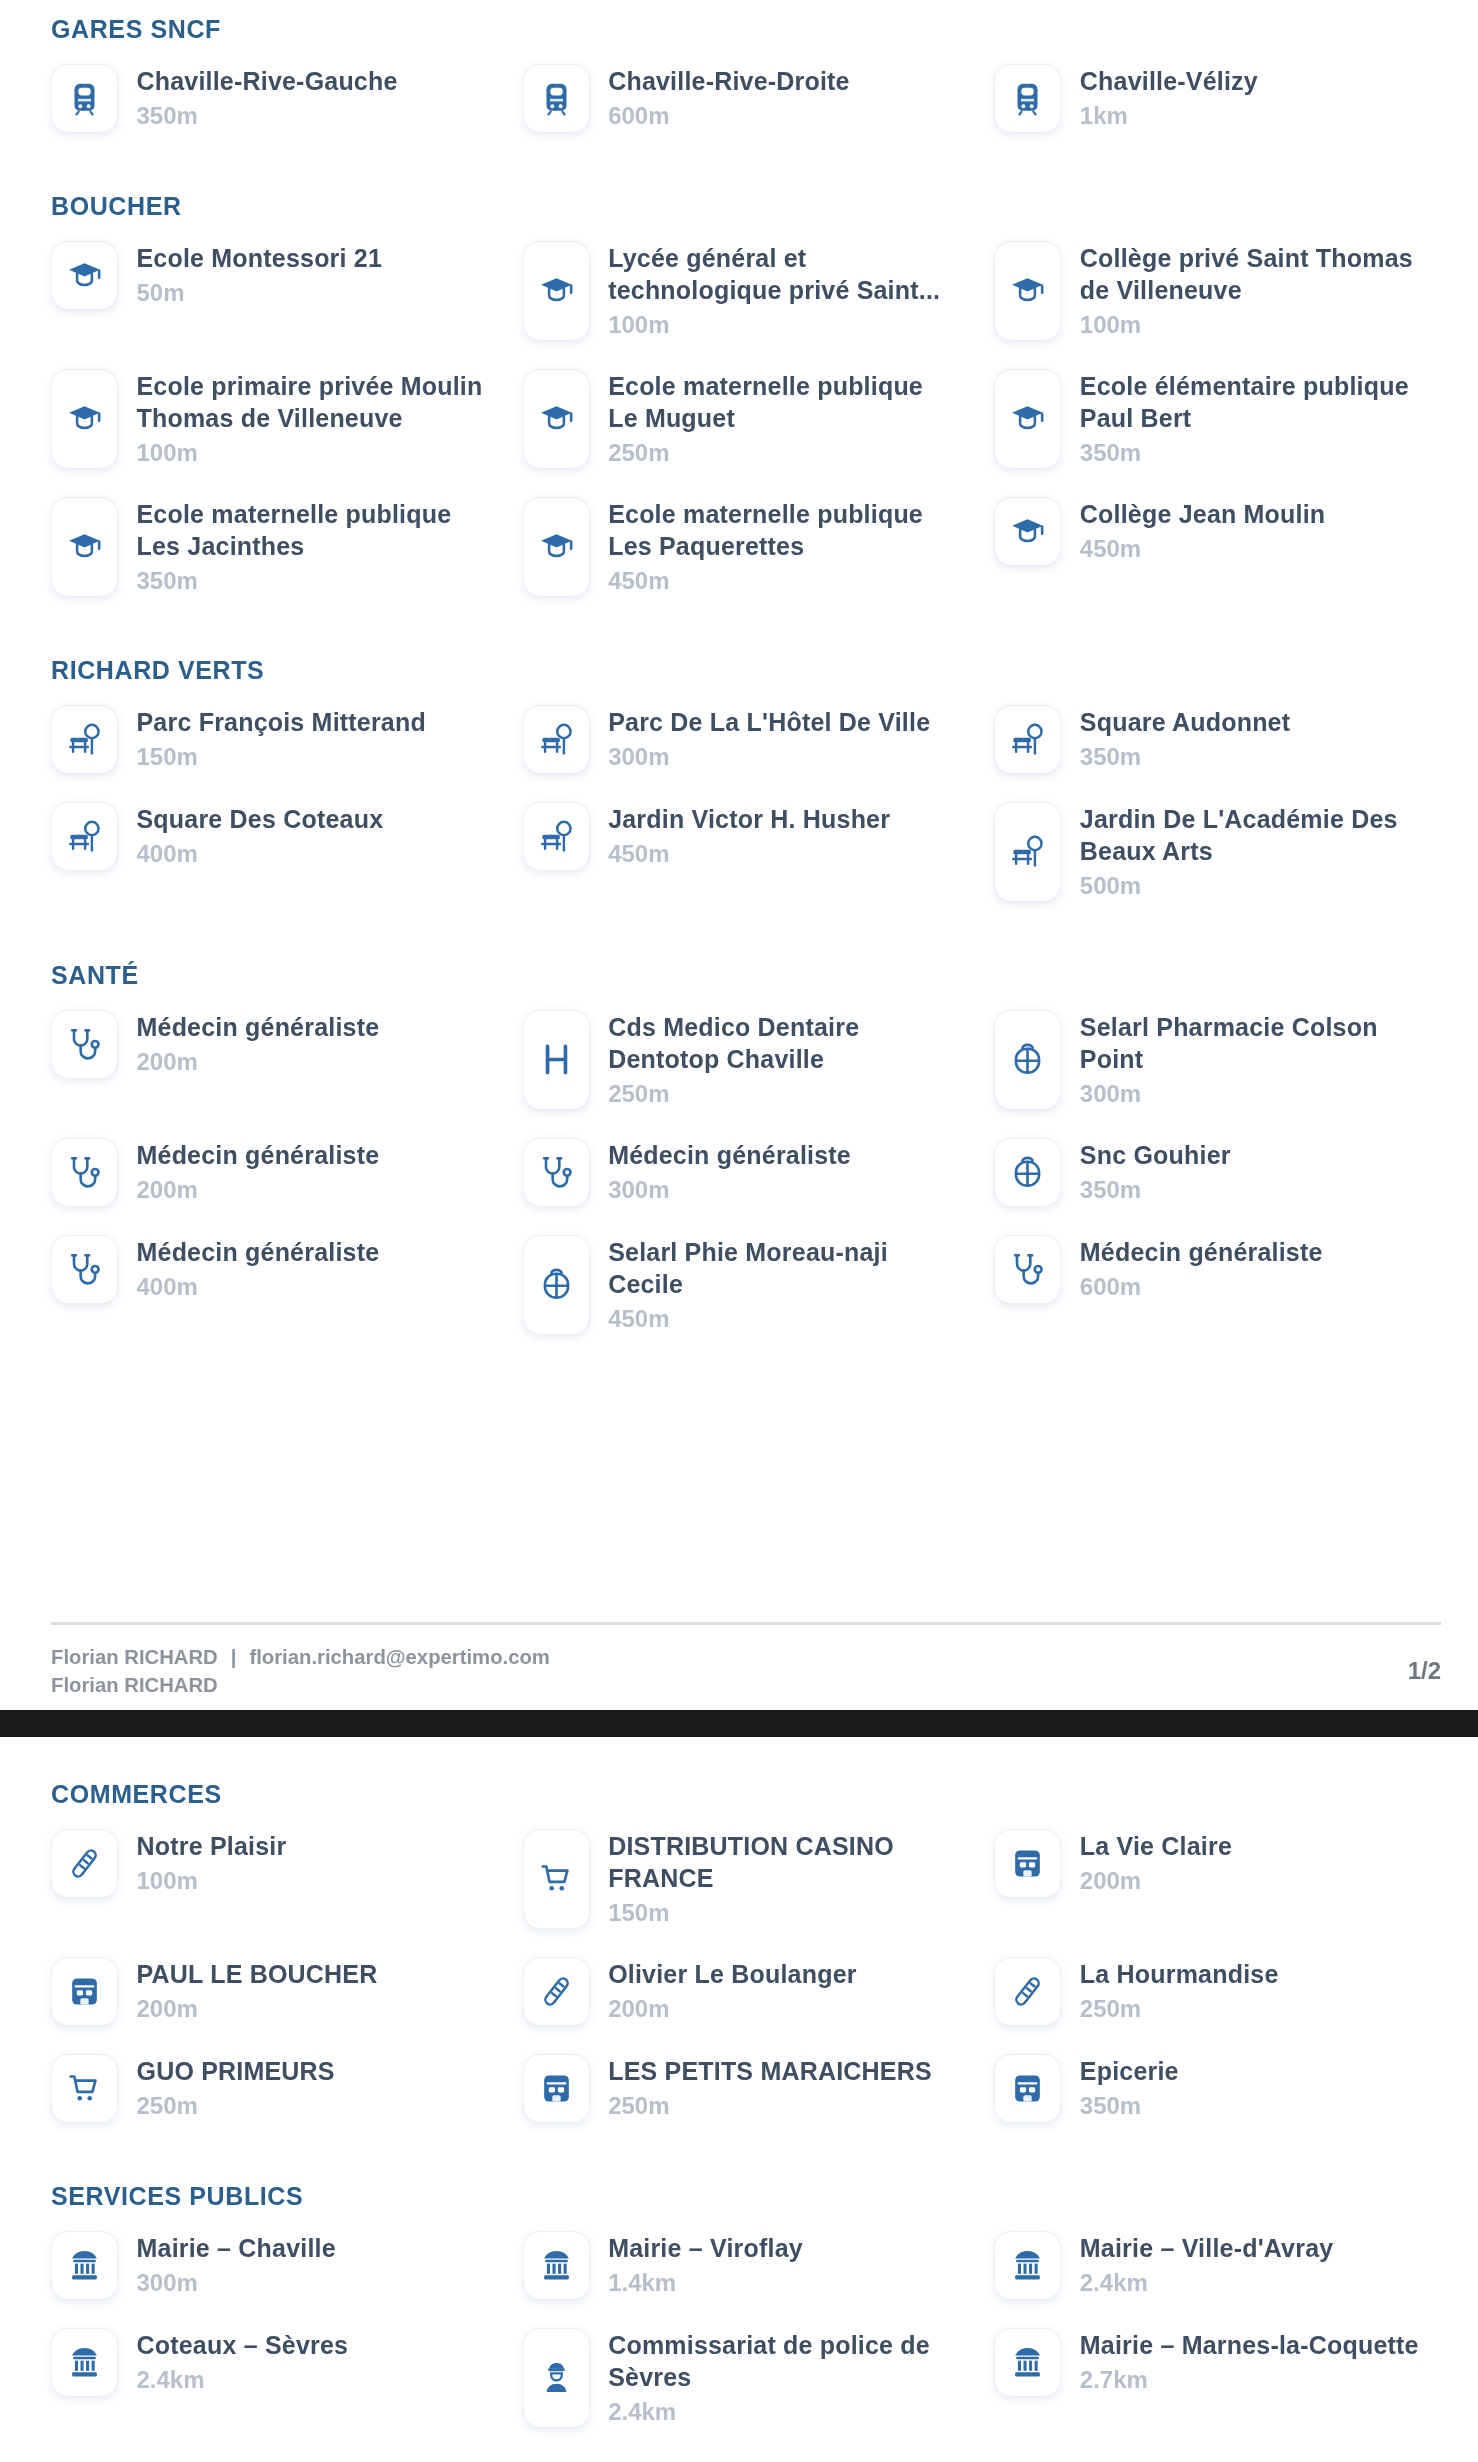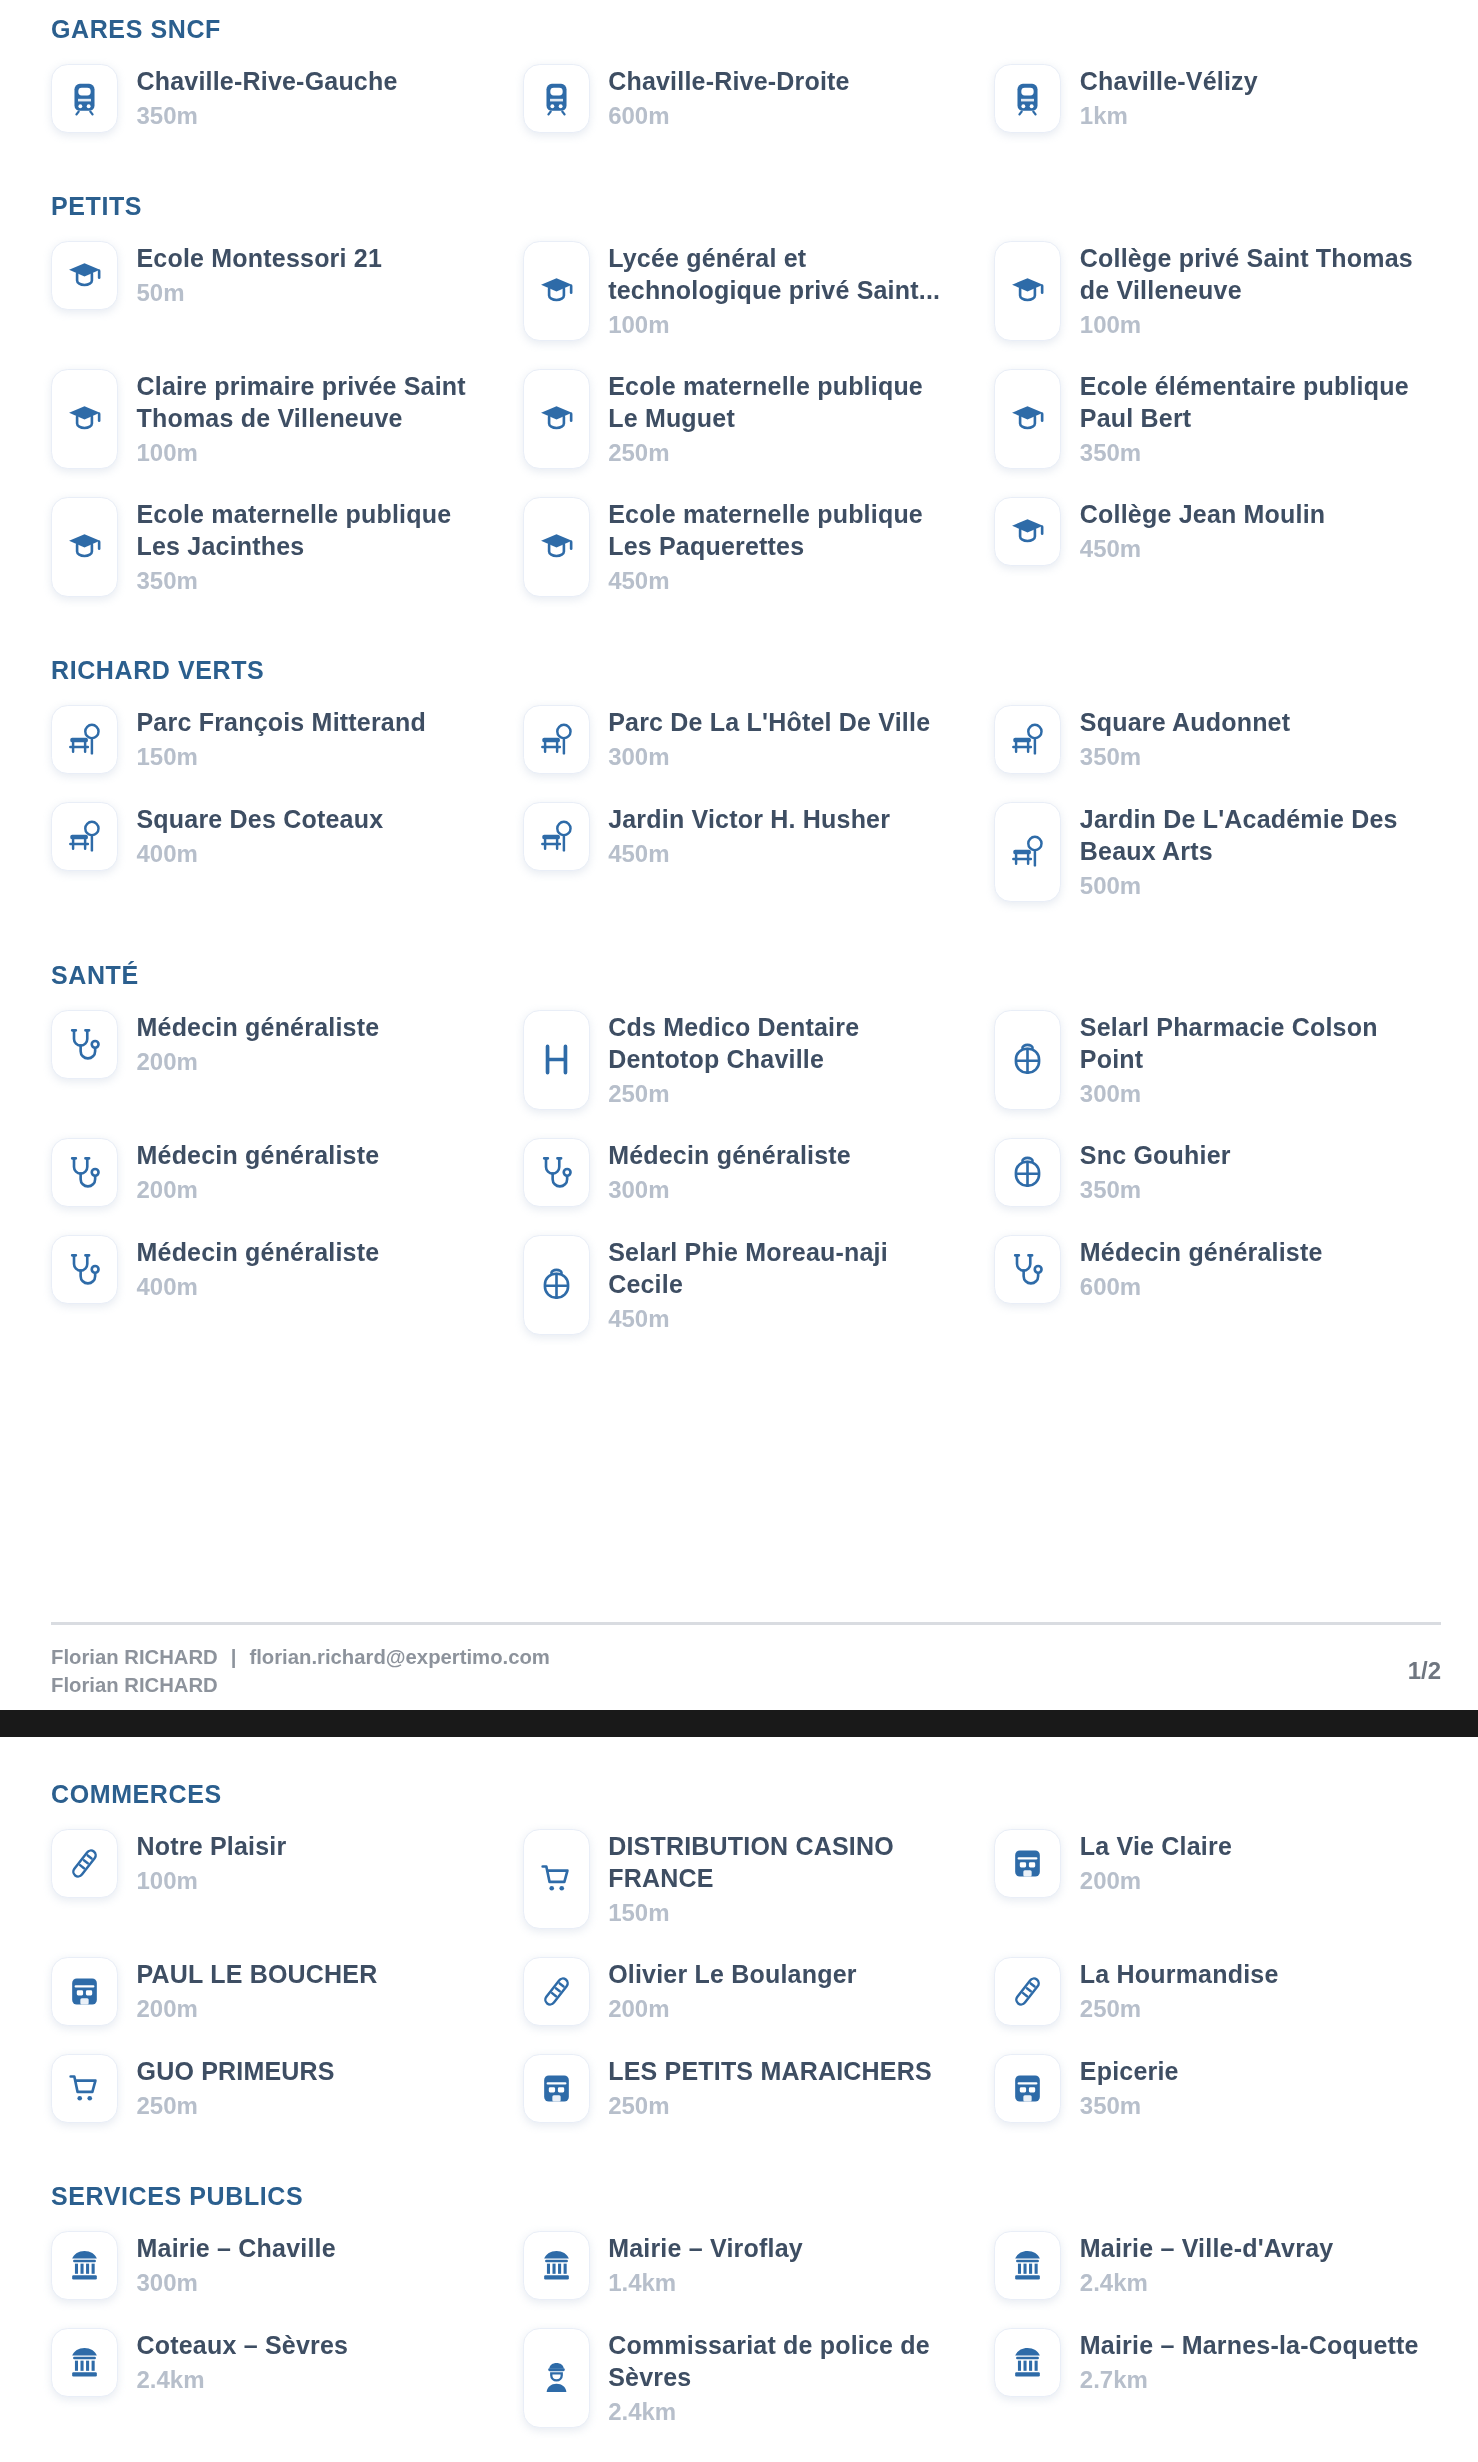--- a/index.html
+++ b/index.html
@@ -99,21 +99,21 @@
               </svg>
             </div>
             <div class="texts">
               <div class="poi-name">Chaville-Vélizy</div>
               <div class="poi-dist">1km</div>
             </div>
           </div>
         </div>
       </section>
       <section class="section">
-        <div class="sec-title">PETITS</div>
+        <div class="sec-title">BOUCHER</div>
         <div class="grid">
           <div class="item">
             <div class="tile">
               <svg viewBox="0 0 24 24" fill="none" stroke="currentColor" stroke-width="1.7" stroke-linejoin="round">
                 <path d="M12 4 22 8.3 12 12.6 2 8.3Z" fill="currentColor" stroke="none"></path>
                 <path d="M7.2 10.8v4.4c0 1.7 2.1 3 4.8 3s4.8-1.3 4.8-3v-4.4" stroke-linecap="round"></path>
                 <path d="M21.5 9v4.5" stroke-linecap="round"></path>
               </svg>
             </div>
             <div class="texts">
@@ -149,21 +149,21 @@
           </div>
           <div class="item">
             <div class="tile">
               <svg viewBox="0 0 24 24" fill="none" stroke="currentColor" stroke-width="1.7" stroke-linejoin="round">
                 <path d="M12 4 22 8.3 12 12.6 2 8.3Z" fill="currentColor" stroke="none"></path>
                 <path d="M7.2 10.8v4.4c0 1.7 2.1 3 4.8 3s4.8-1.3 4.8-3v-4.4" stroke-linecap="round"></path>
                 <path d="M21.5 9v4.5" stroke-linecap="round"></path>
               </svg>
             </div>
             <div class="texts">
-              <div class="poi-name">Claire primaire privée Saint Thomas de Villeneuve</div>
+              <div class="poi-name">Ecole primaire privée Moulin Thomas de Villeneuve</div>
               <div class="poi-dist">100m</div>
             </div>
           </div>
           <div class="item">
             <div class="tile">
               <svg viewBox="0 0 24 24" fill="none" stroke="currentColor" stroke-width="1.7" stroke-linejoin="round">
                 <path d="M12 4 22 8.3 12 12.6 2 8.3Z" fill="currentColor" stroke="none"></path>
                 <path d="M7.2 10.8v4.4c0 1.7 2.1 3 4.8 3s4.8-1.3 4.8-3v-4.4" stroke-linecap="round"></path>
                 <path d="M21.5 9v4.5" stroke-linecap="round"></path>
               </svg>

